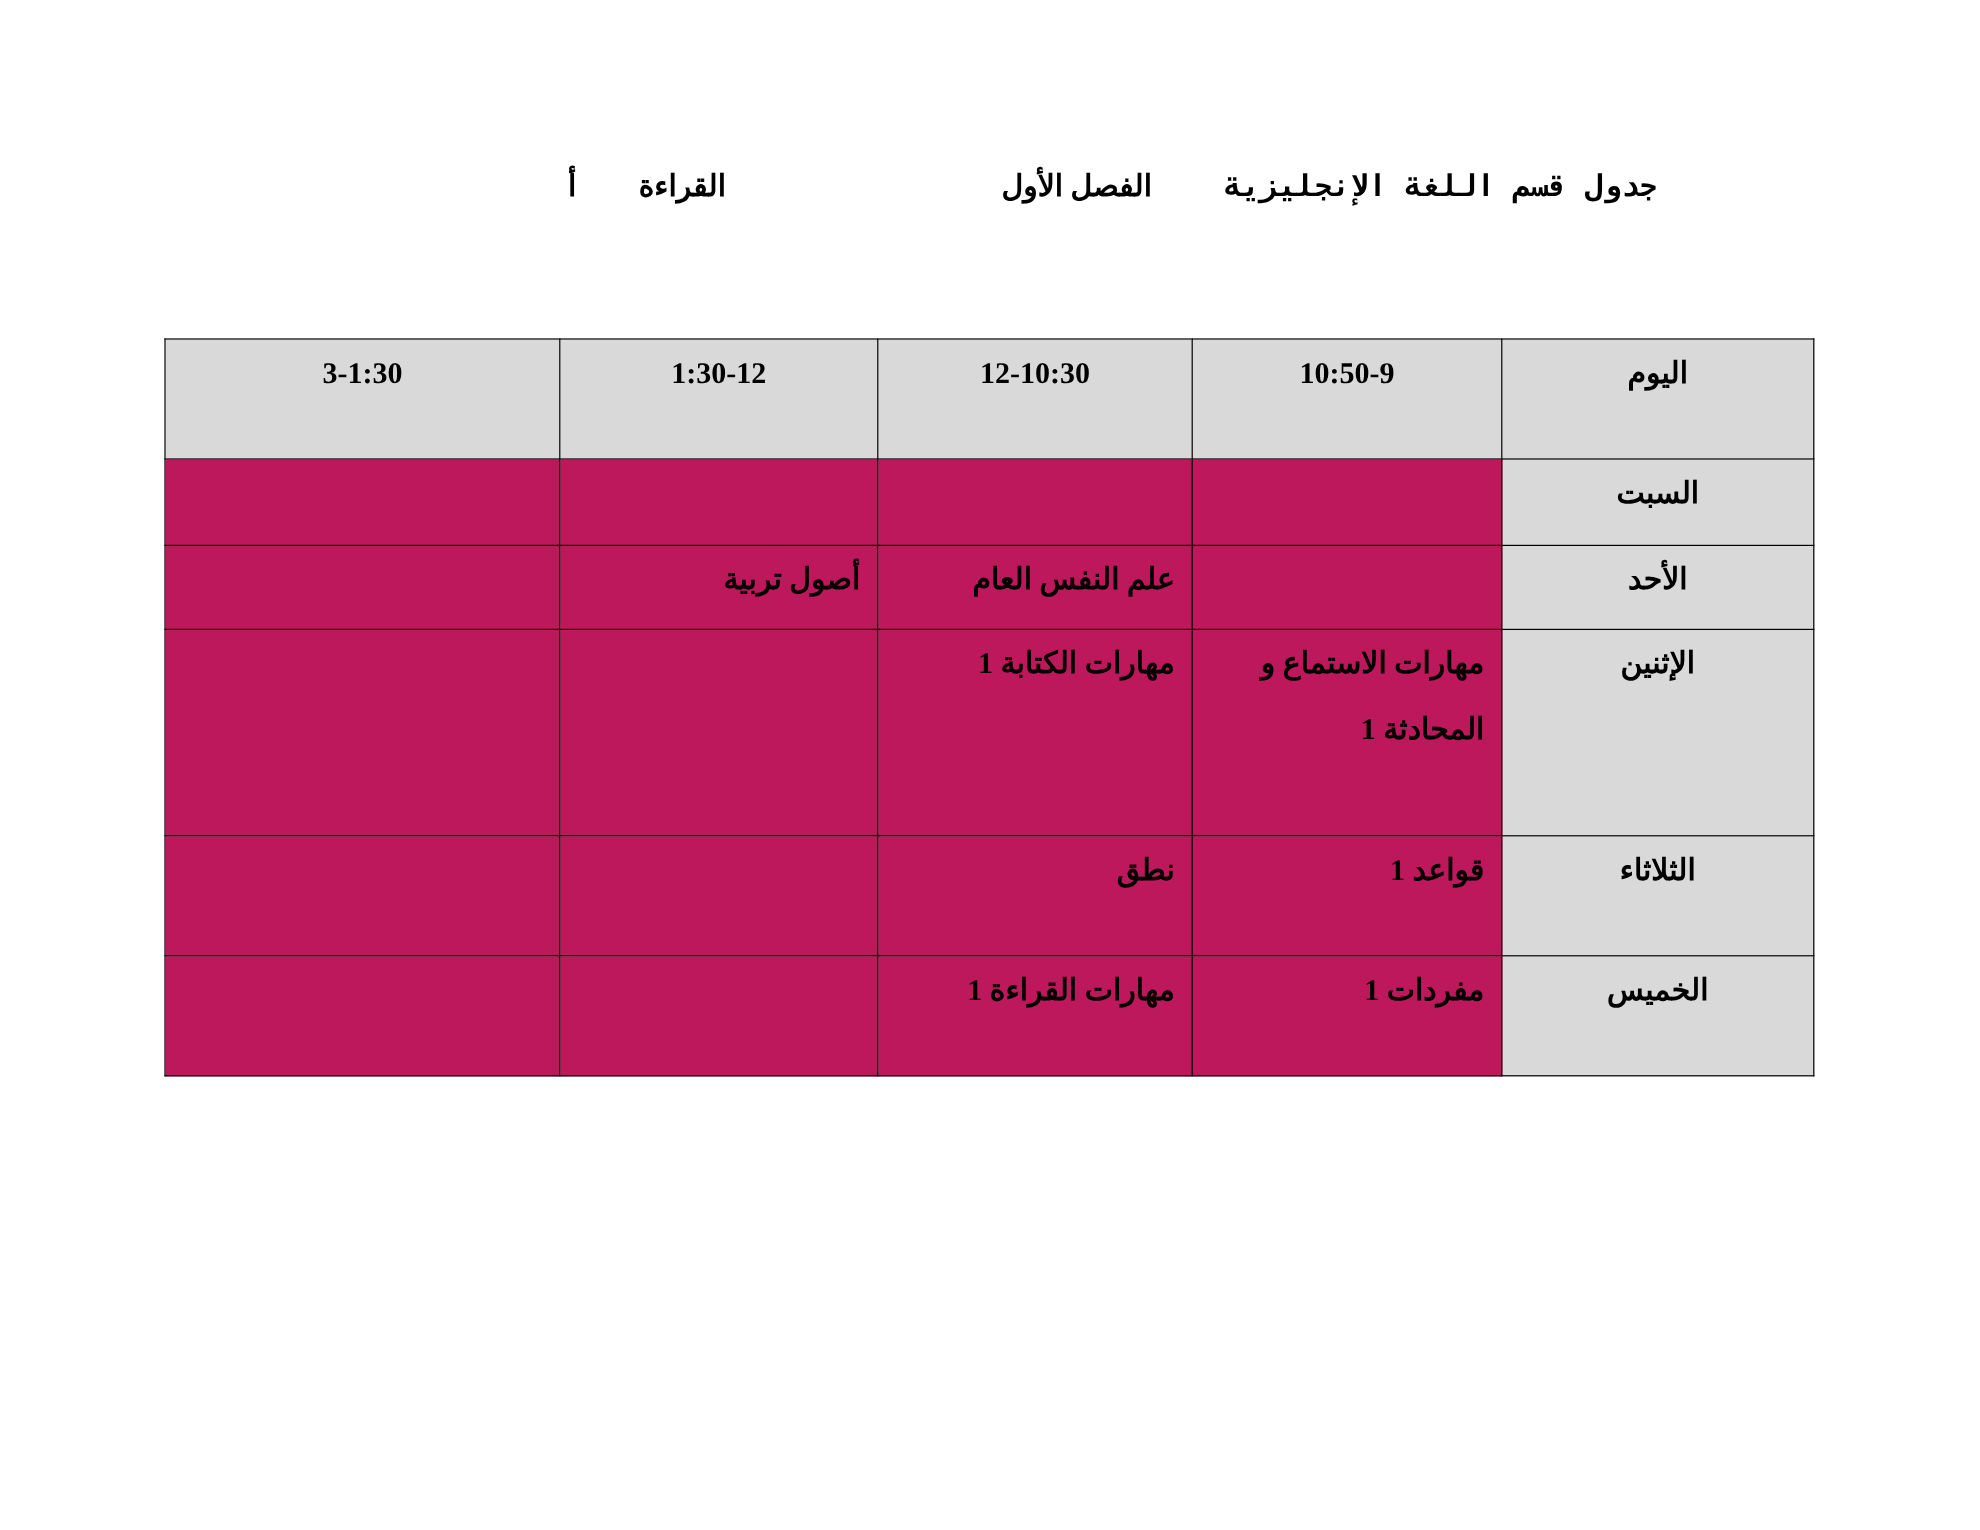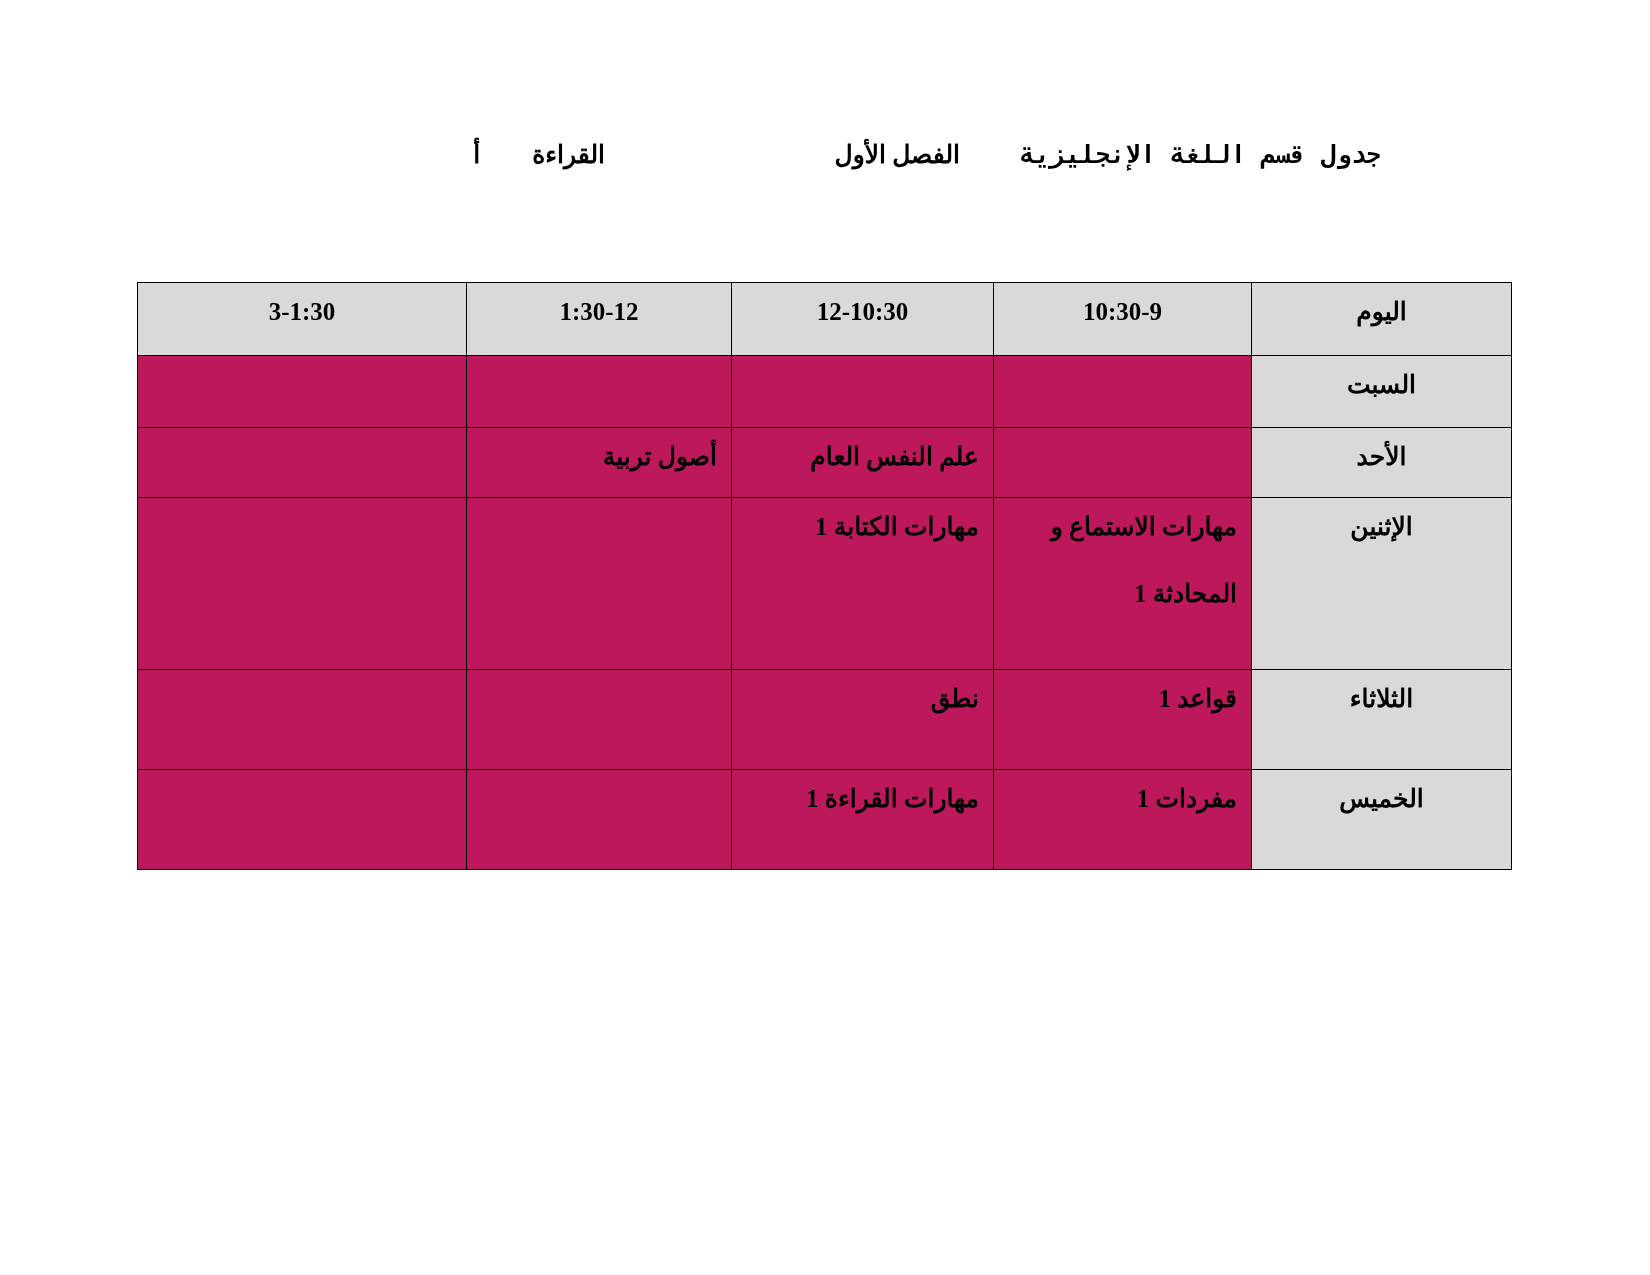--- a/index.html
+++ b/index.html
@@ -83,21 +83,21 @@
     box-sizing: border-box;
   }
   col.c-day   { width: 260px; }
   col.c-s1    { width: 258px; }
   col.c-s2    { width: 262px; }
   col.c-s3    { width: 265px; }
   col.c-s4    { width: 329px; }
 
   thead th {
     background: #d9d9d9;
-    height: 73px;
+    height: 100px;
     text-align: center;
     vertical-align: middle;
     font-size: 26px;
   }
   thead th.day-head {
     text-align: center;
   }
   td.day-cell {
     background: #d9d9d9;
     text-align: center;
@@ -109,21 +109,21 @@
     text-align: right;
     background: #be185d;
   }
   tr.r-sat td { height: 72px; font-family: Liberation Serif, serif; }
   tr.r-sun td { height: 70px; }
   tr.r-mon td { height: 172px; }
   tr.r-tue td { height: 100px; }
   tr.r-wed td { height: 74px; }
   tr.r-thu td { height: 100px; }
   .cell-line { display: block; }
-  .cell-line + .cell-line { margin-top: 28px; }
+  .cell-line + .cell-line { margin-top: 16px; }
 </style>
 </head>
 <body>
 
 <div class="page">
 
   <div class="header-row">
     <div class="header-cell header-title">جدول قسم اللغة الإنجليزية</div>
     <div class="header-cell header-term">الفصل الأول</div>
     <div class="header-cell header-group">
@@ -136,21 +136,21 @@
       <colgroup>
         <col class="c-day">
         <col class="c-s1">
         <col class="c-s2">
         <col class="c-s3">
         <col class="c-s4">
       </colgroup>
       <thead>
         <tr>
           <th class="day-head">اليوم</th>
-          <th>10:30-9</th>
+          <th>10:50-9</th>
           <th>12-10:30</th>
           <th>1:30-12</th>
           <th>3-1:30</th>
         </tr>
       </thead>
       <tbody>
 
         <tr class="r-sat">
           <td class="day-cell">السبت</td>
           <td class="slot"></td>

